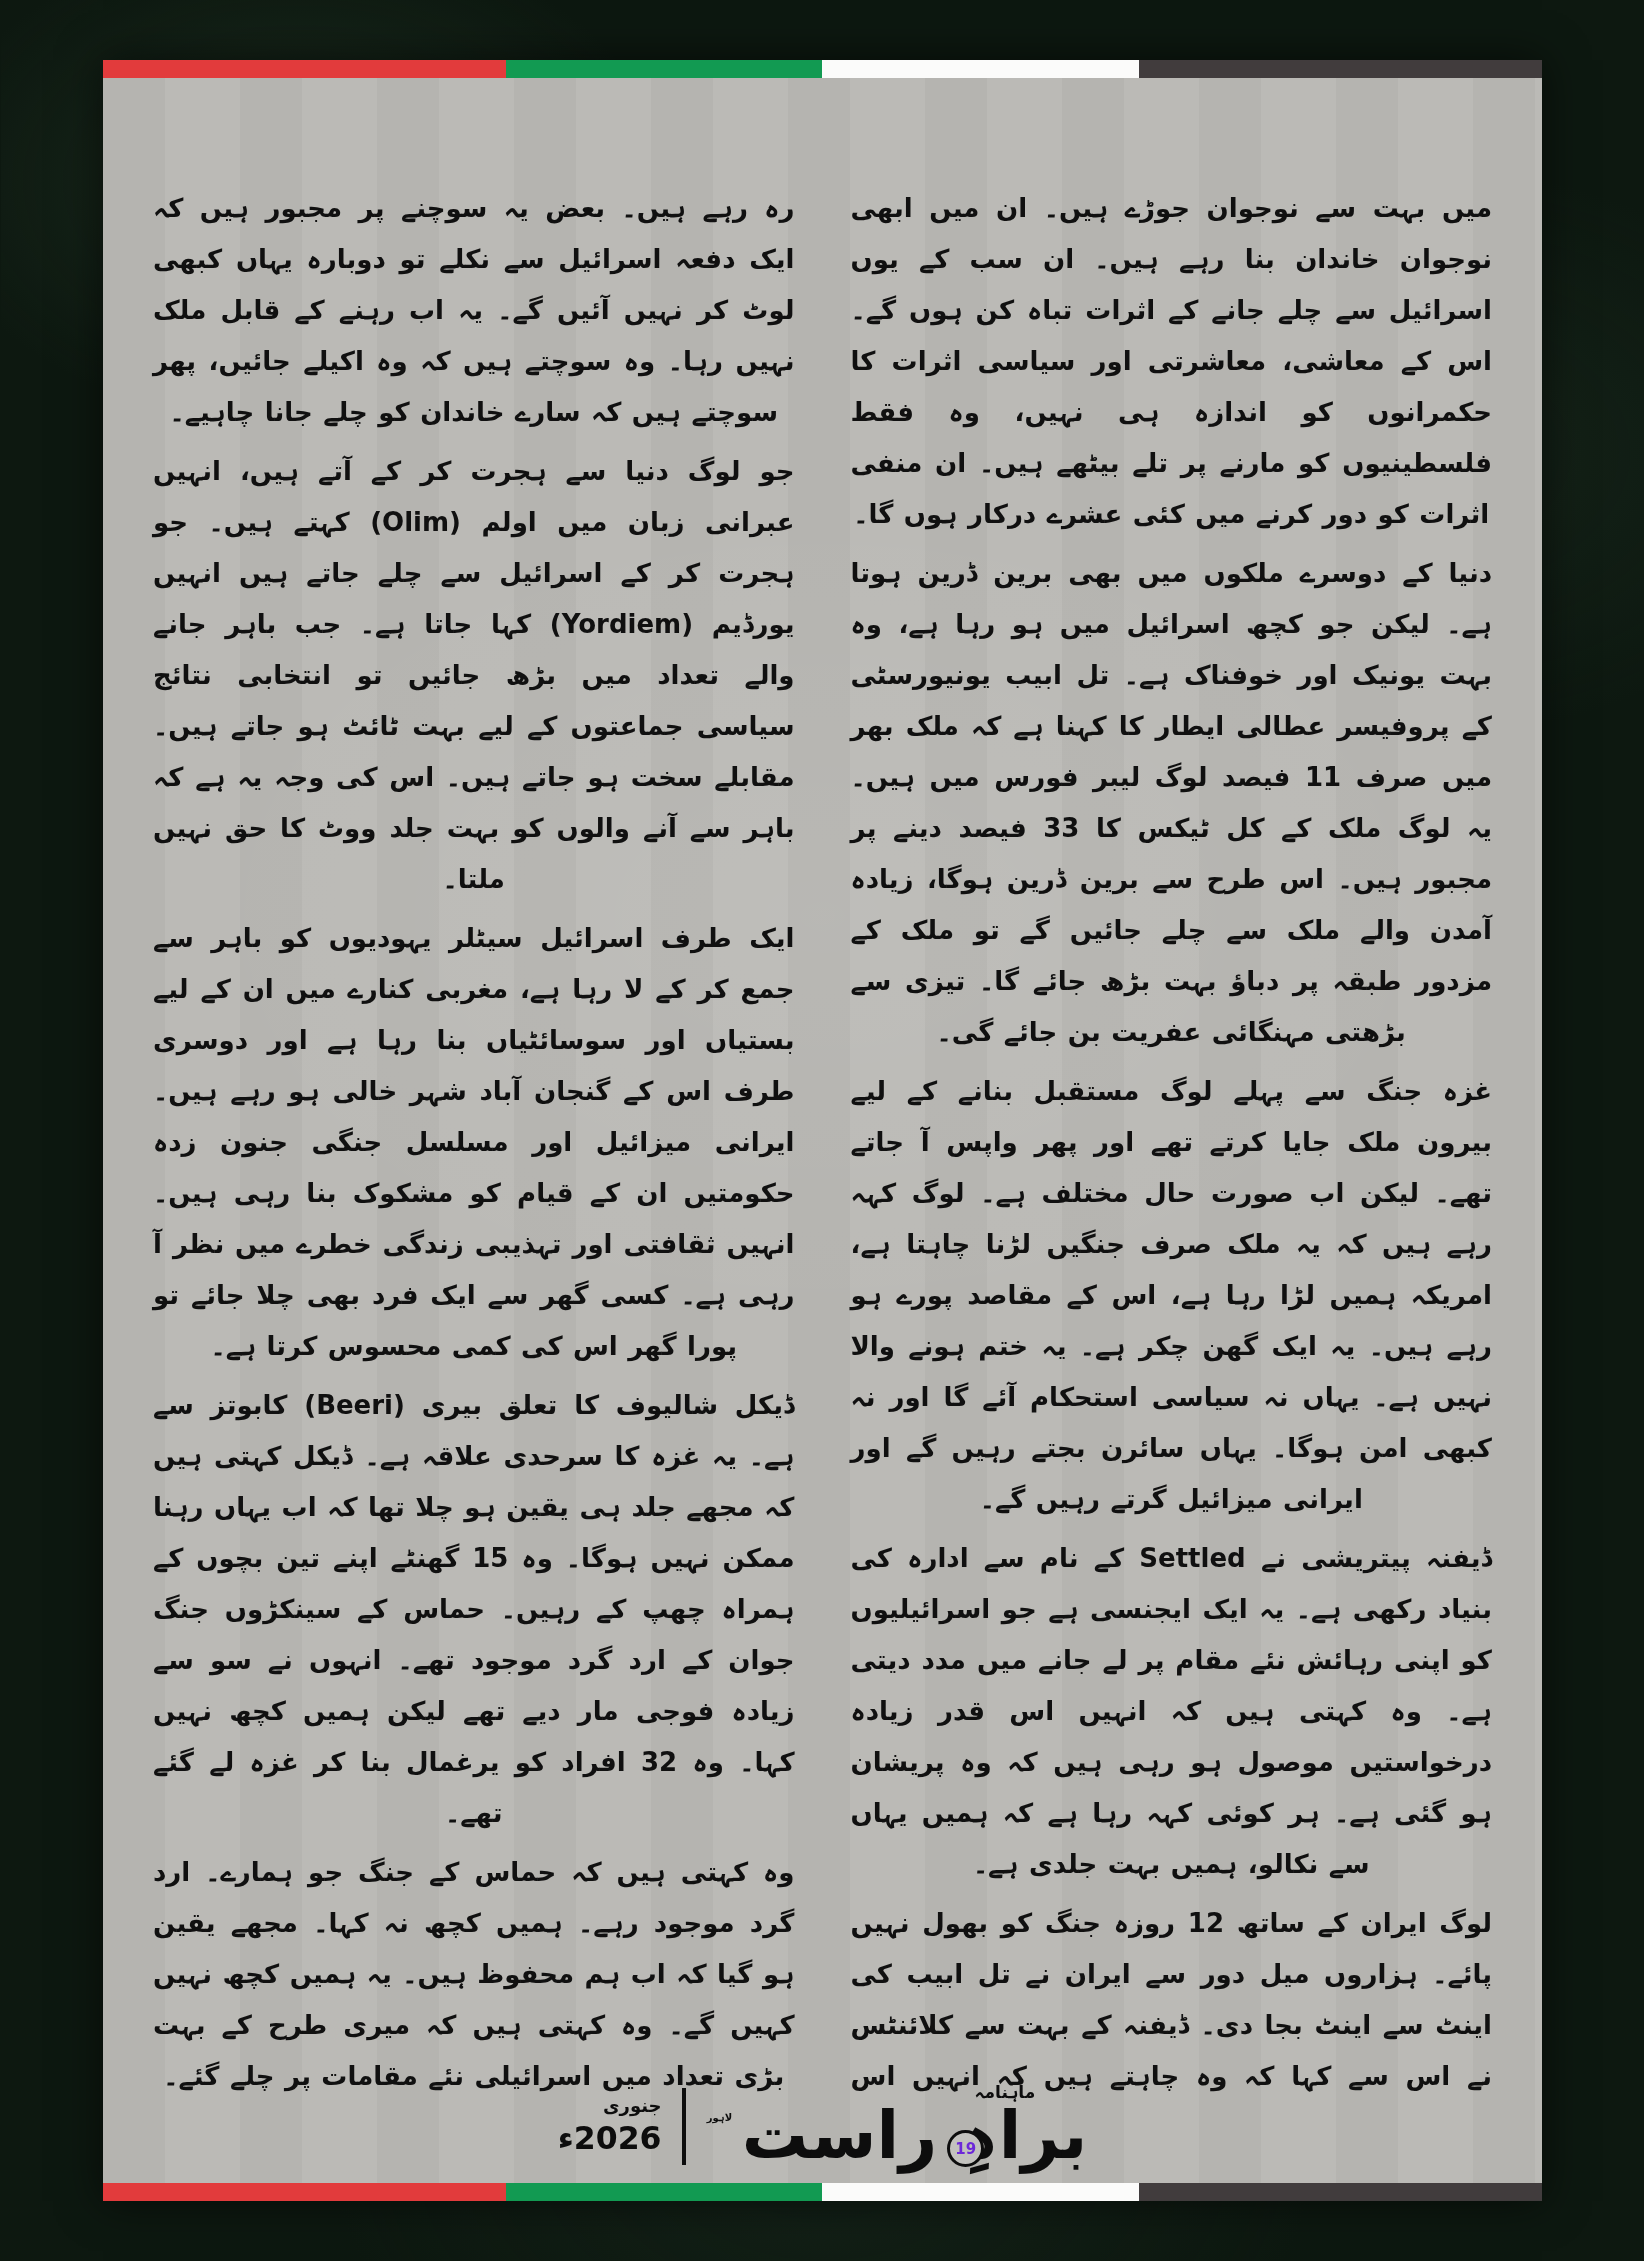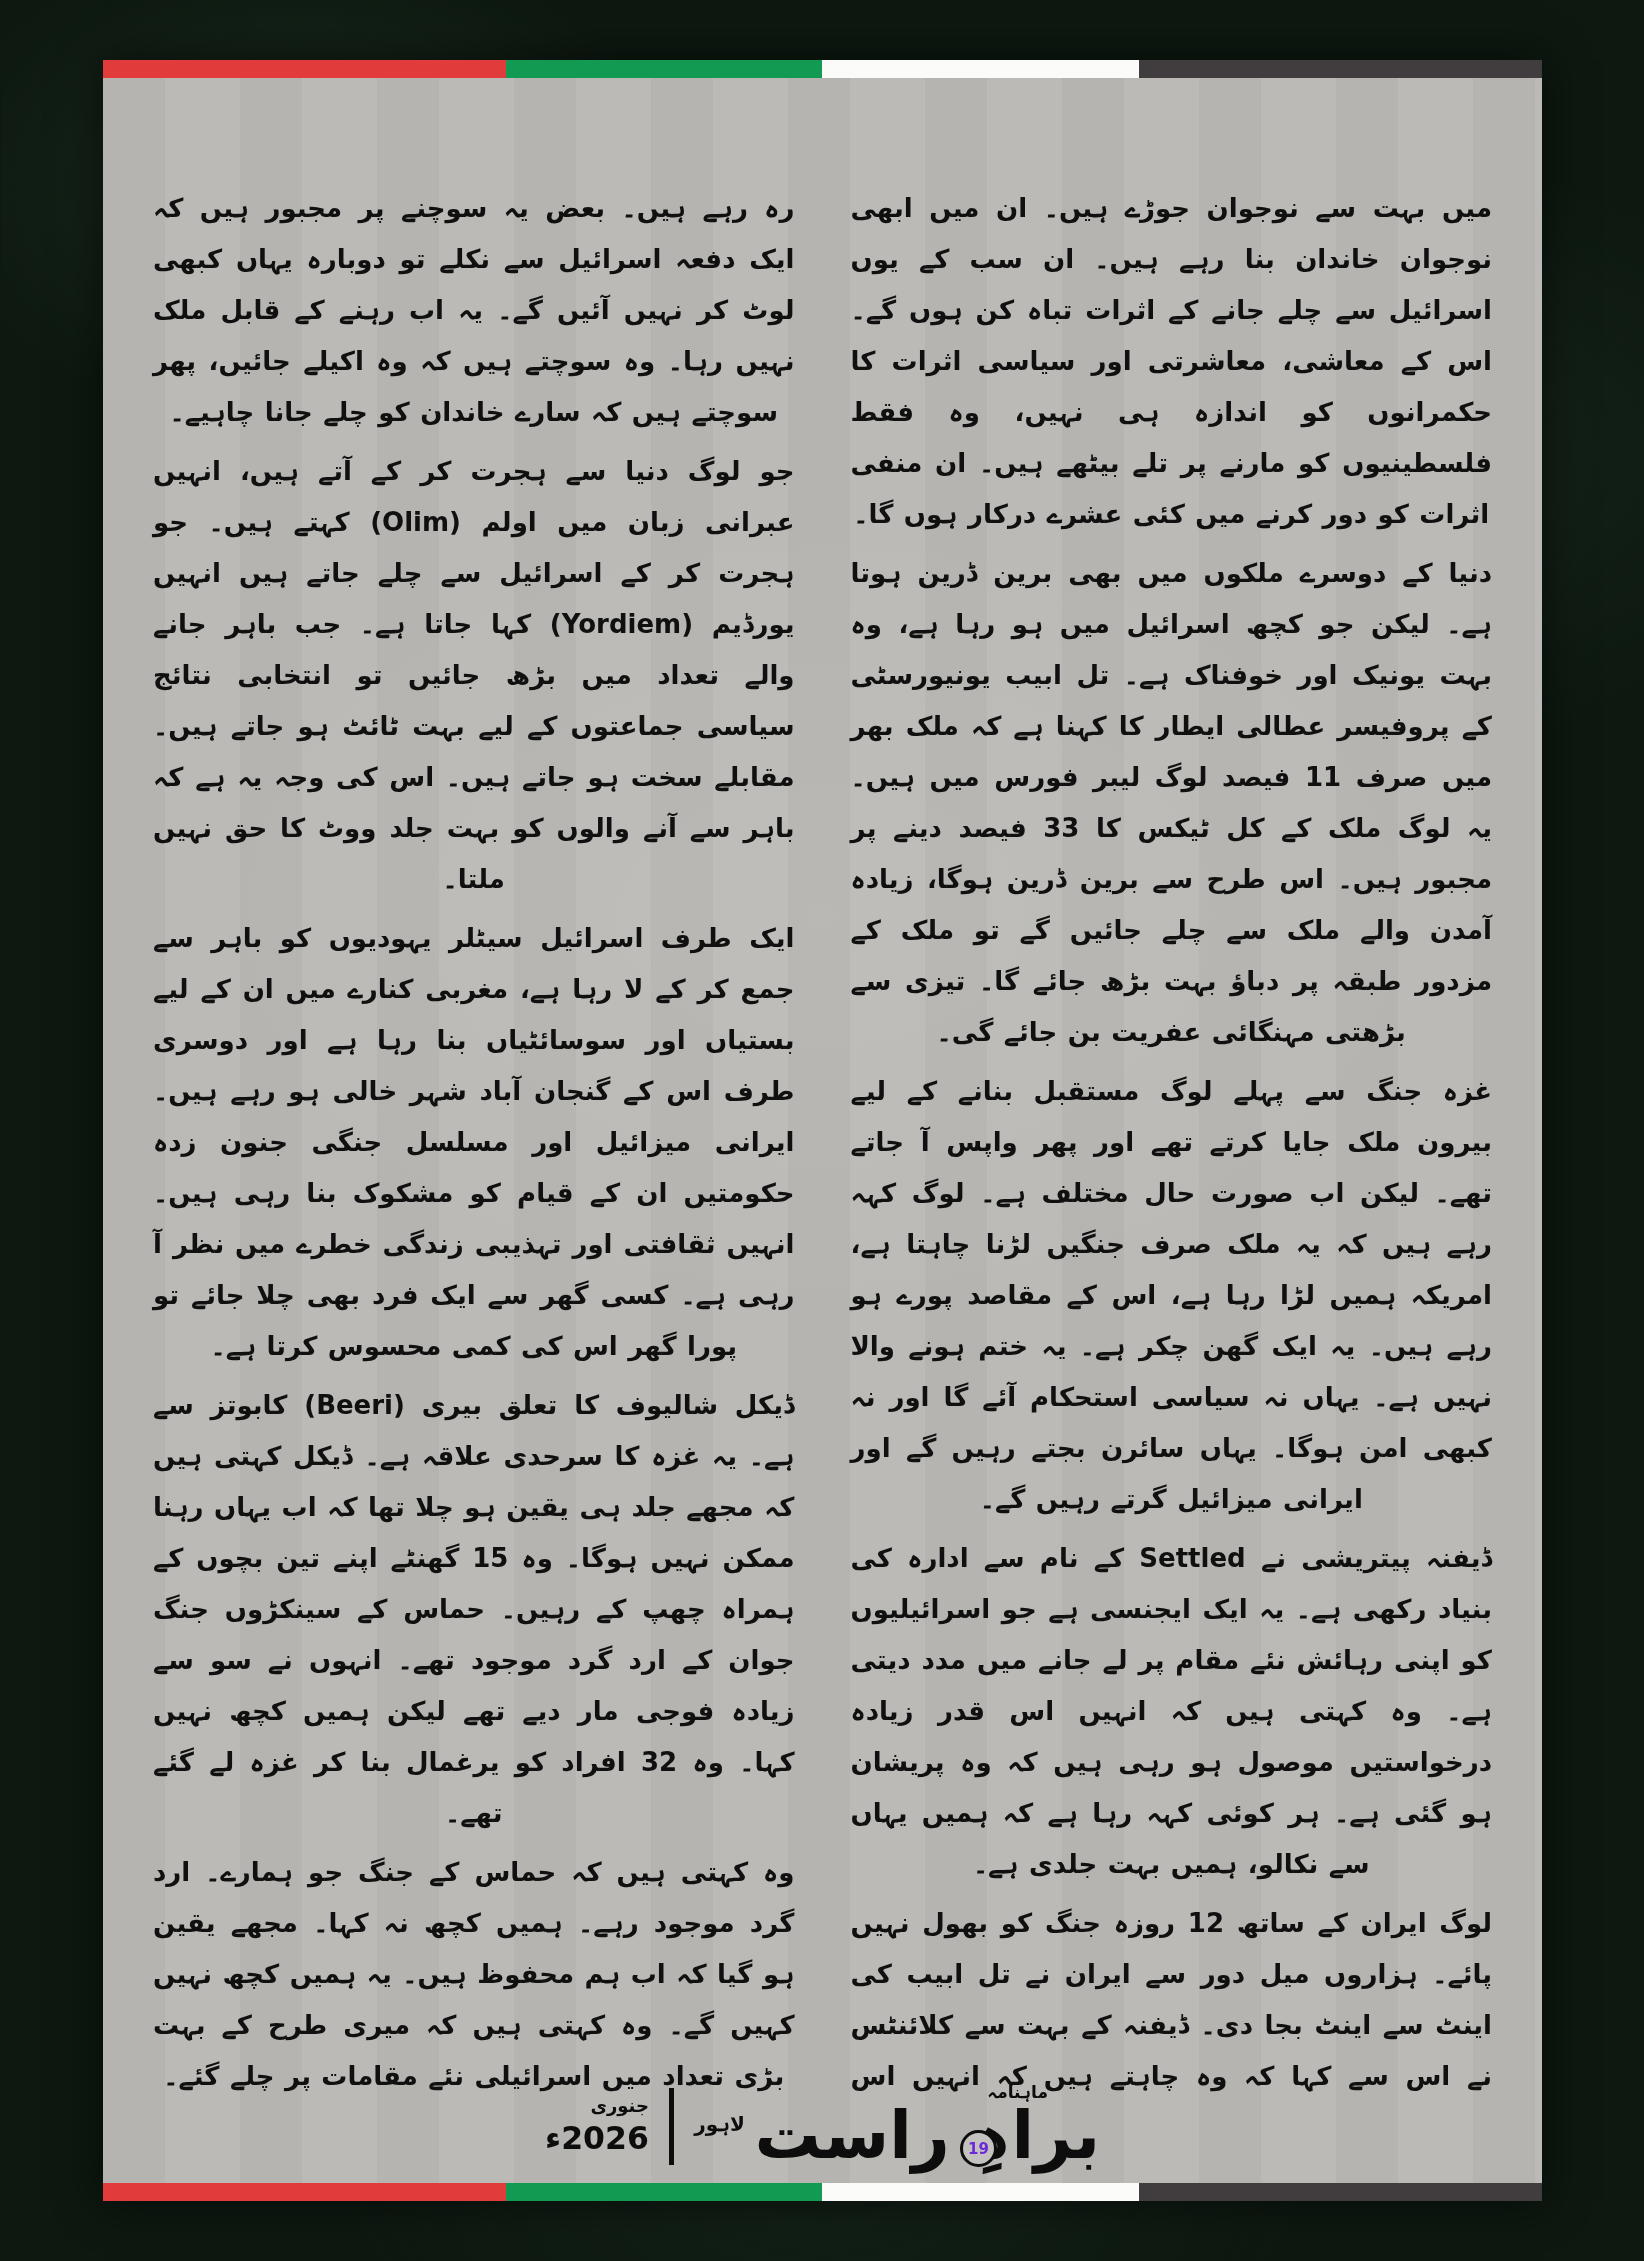--- a/index.html
+++ b/index.html
@@ -48,21 +48,21 @@
   .logo-type{
     position:absolute; top:-2.7px; right:52px;
     font-size:17px; font-weight:bold; color:#0d0d0d;
   }
   .logo-main{display:flex; align-items:center; gap:9.6px;}
   .logo-title{
     font-size:66px; font-weight:bold; color:#0d0d0d; letter-spacing:-1.4px;
     line-height:1;
   }
   .logo-city{
-    font-size:20px; font-weight:bold; color:#0d0d0d; align-self:flex-start; margin-top:9.6px;
+    font-size:10px; font-weight:bold; color:#0d0d0d; align-self:flex-start; margin-top:9.6px;
   }
   .logo-badge{
     position:absolute; bottom:1.4px; right:103px;
     width:37px; height:37px; border-radius:50%;
     background:#c3c2be; color:#6d28d9; border:3.4px solid #0d0d0d;
     display:flex; align-items:center; justify-content:center;
     font-size:15px; font-weight:bold; box-sizing:border-box;
   }
   .footer-divider{width:4.1px; height:77px; background:#0d0d0d;}
   .date{ text-align:right; direction:rtl; }

